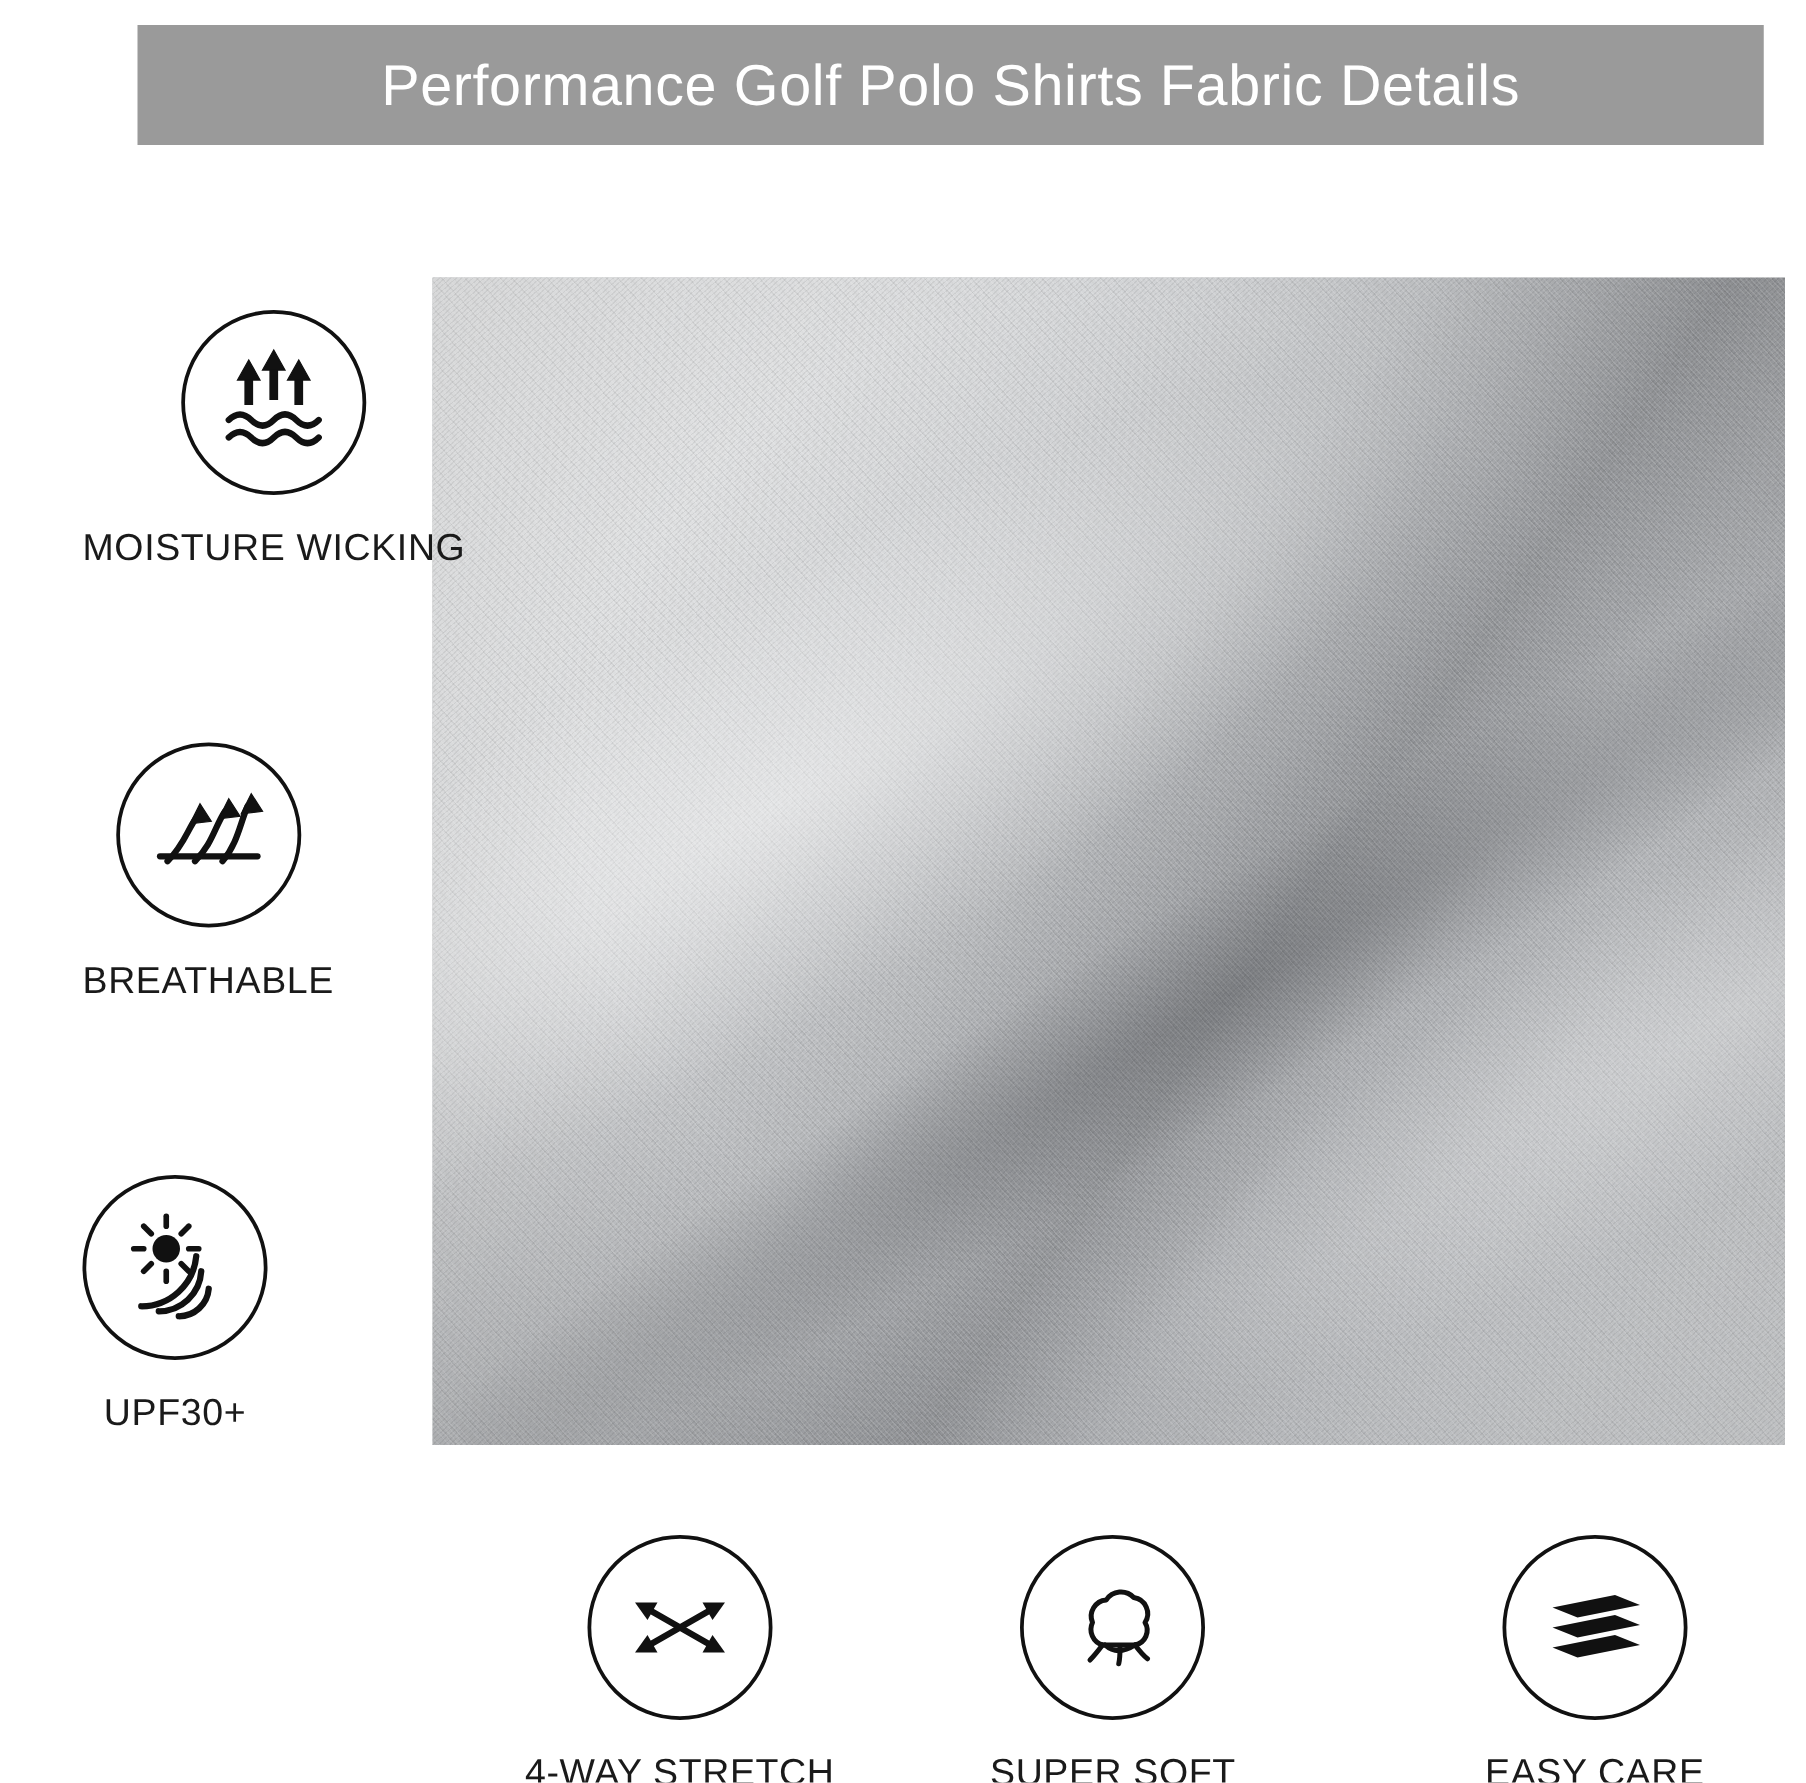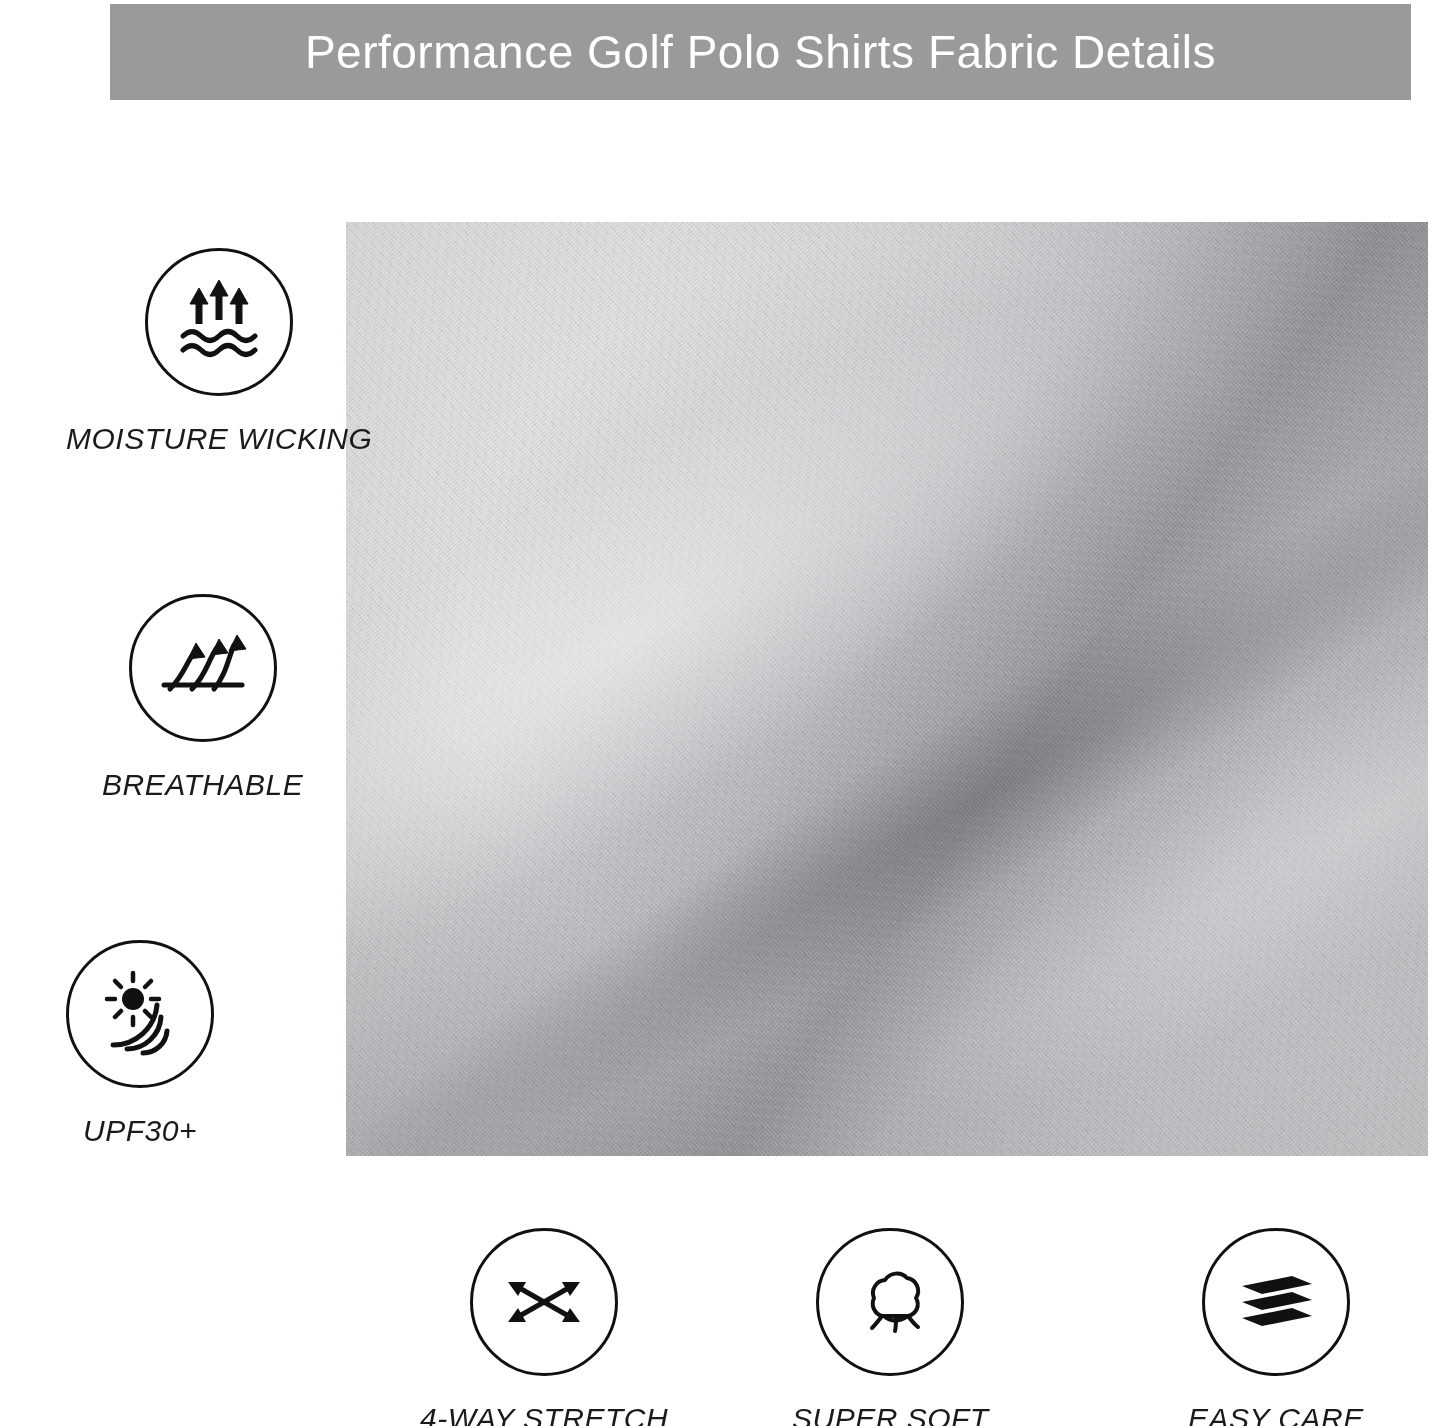--- a/index.html
+++ b/index.html
@@ -12,21 +12,21 @@
     height: 1426px;
     position: relative;
     font-family: "Liberation Sans", sans-serif;
     overflow: hidden;
   }
 
   
   #header-banner {
     position: absolute;
     left: 110px;
-    top: 4px;
+    top: 20px;
     width: 1301px;
     height: 96px;
     background: #9a9a9a;
     display: flex;
     align-items: center;
     justify-content: center;
   }
   #header-title {
     color: #ffffff;
     font-size: 46px;
@@ -110,30 +110,30 @@
   .feature-label {
     margin-top: 26px;
     font-size: 30px;
     color: #1a1a1a;
     letter-spacing: 0.5px;
     white-space: nowrap;
   }
 
   
   #feature-moisture { left: 66px;  top: 248px; }
-  #feature-breathable { left: 66px; top: 594px; margin-left: 36px; }
+  #feature-breathable { left: 66px; top: 594px; }
   #feature-upf { left: 66px; top: 940px; }
 
   
   #feature-stretch { left: 420px;  top: 1228px; }
   #feature-soft    { left: 792px;  top: 1228px; }
   #feature-care    { left: 1188px; top: 1228px; }
 
   
-  .feature .feature-label { text-align: center; font-style: italic; }
+  .feature .feature-label { text-align: center; }
 </style>
 </head>
 <body>
 
 <div id="header-banner">
   <div id="header-title">Performance Golf Polo Shirts Fabric Details</div>
 </div>
 
 <div id="fabric-photo">
   <div class="grain"></div>

